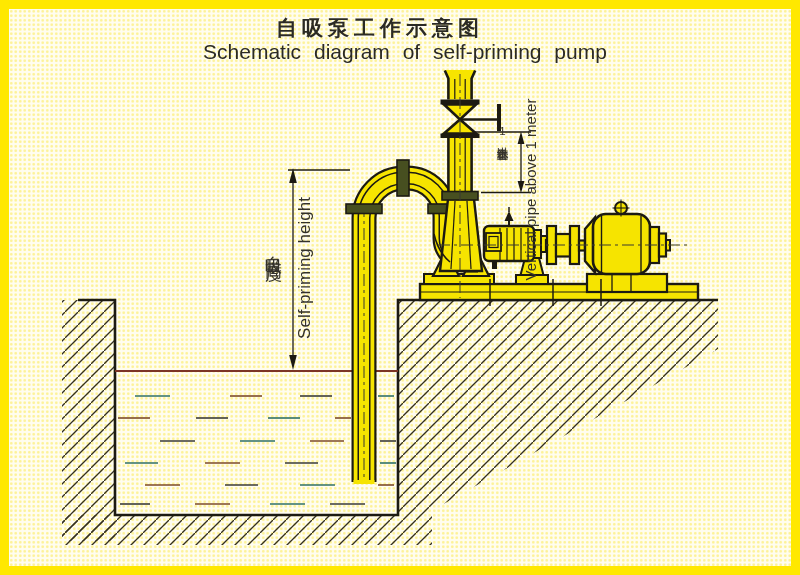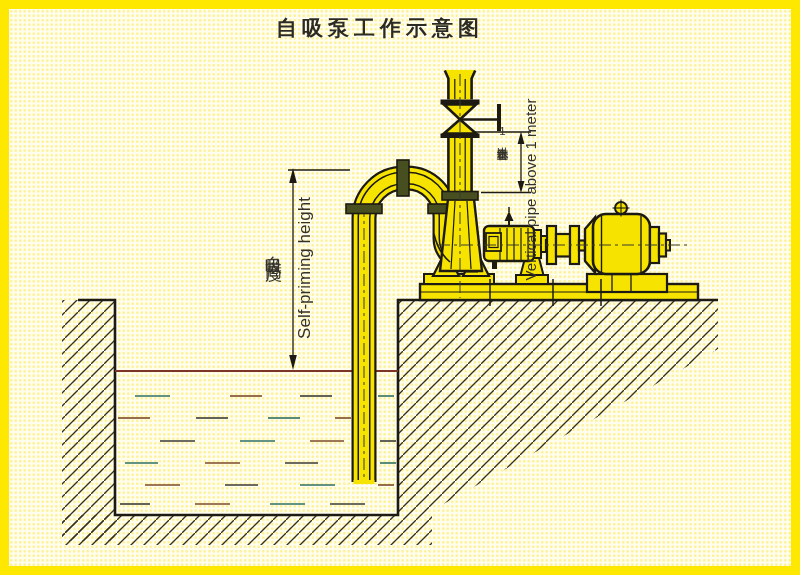--- a/index.html
+++ b/index.html
@@ -210,20 +210,21 @@
     <g stroke="#1c1a12" stroke-width="1.5">
       <line x1="490" y1="279" x2="490" y2="306"></line>
       <line x1="553" y1="279" x2="553" y2="306"></line>
       <line x1="601" y1="279" x2="601" y2="306"></line>
     </g>
 
     <rect x="4.5" y="4.5" width="791" height="566" fill="none" stroke="#ffe800" stroke-width="9"></rect>
   </svg>
 
   <div class="title-zh">自吸泵工作示意图</div>
+  <div class="title-en">Schematic diagram of self-priming pump</div>
 
   <div class="vtext label-zh-left">自吸高度</div>
   <div class="rtext label-en-left">Self-priming height</div>
 
   <div class="vtext label-zh-right">1米以上垂直管</div>
   <div class="rtext label-en-right">Vertical pipe above 1 meter</div>
 
 </div>
 
 </body></html>

